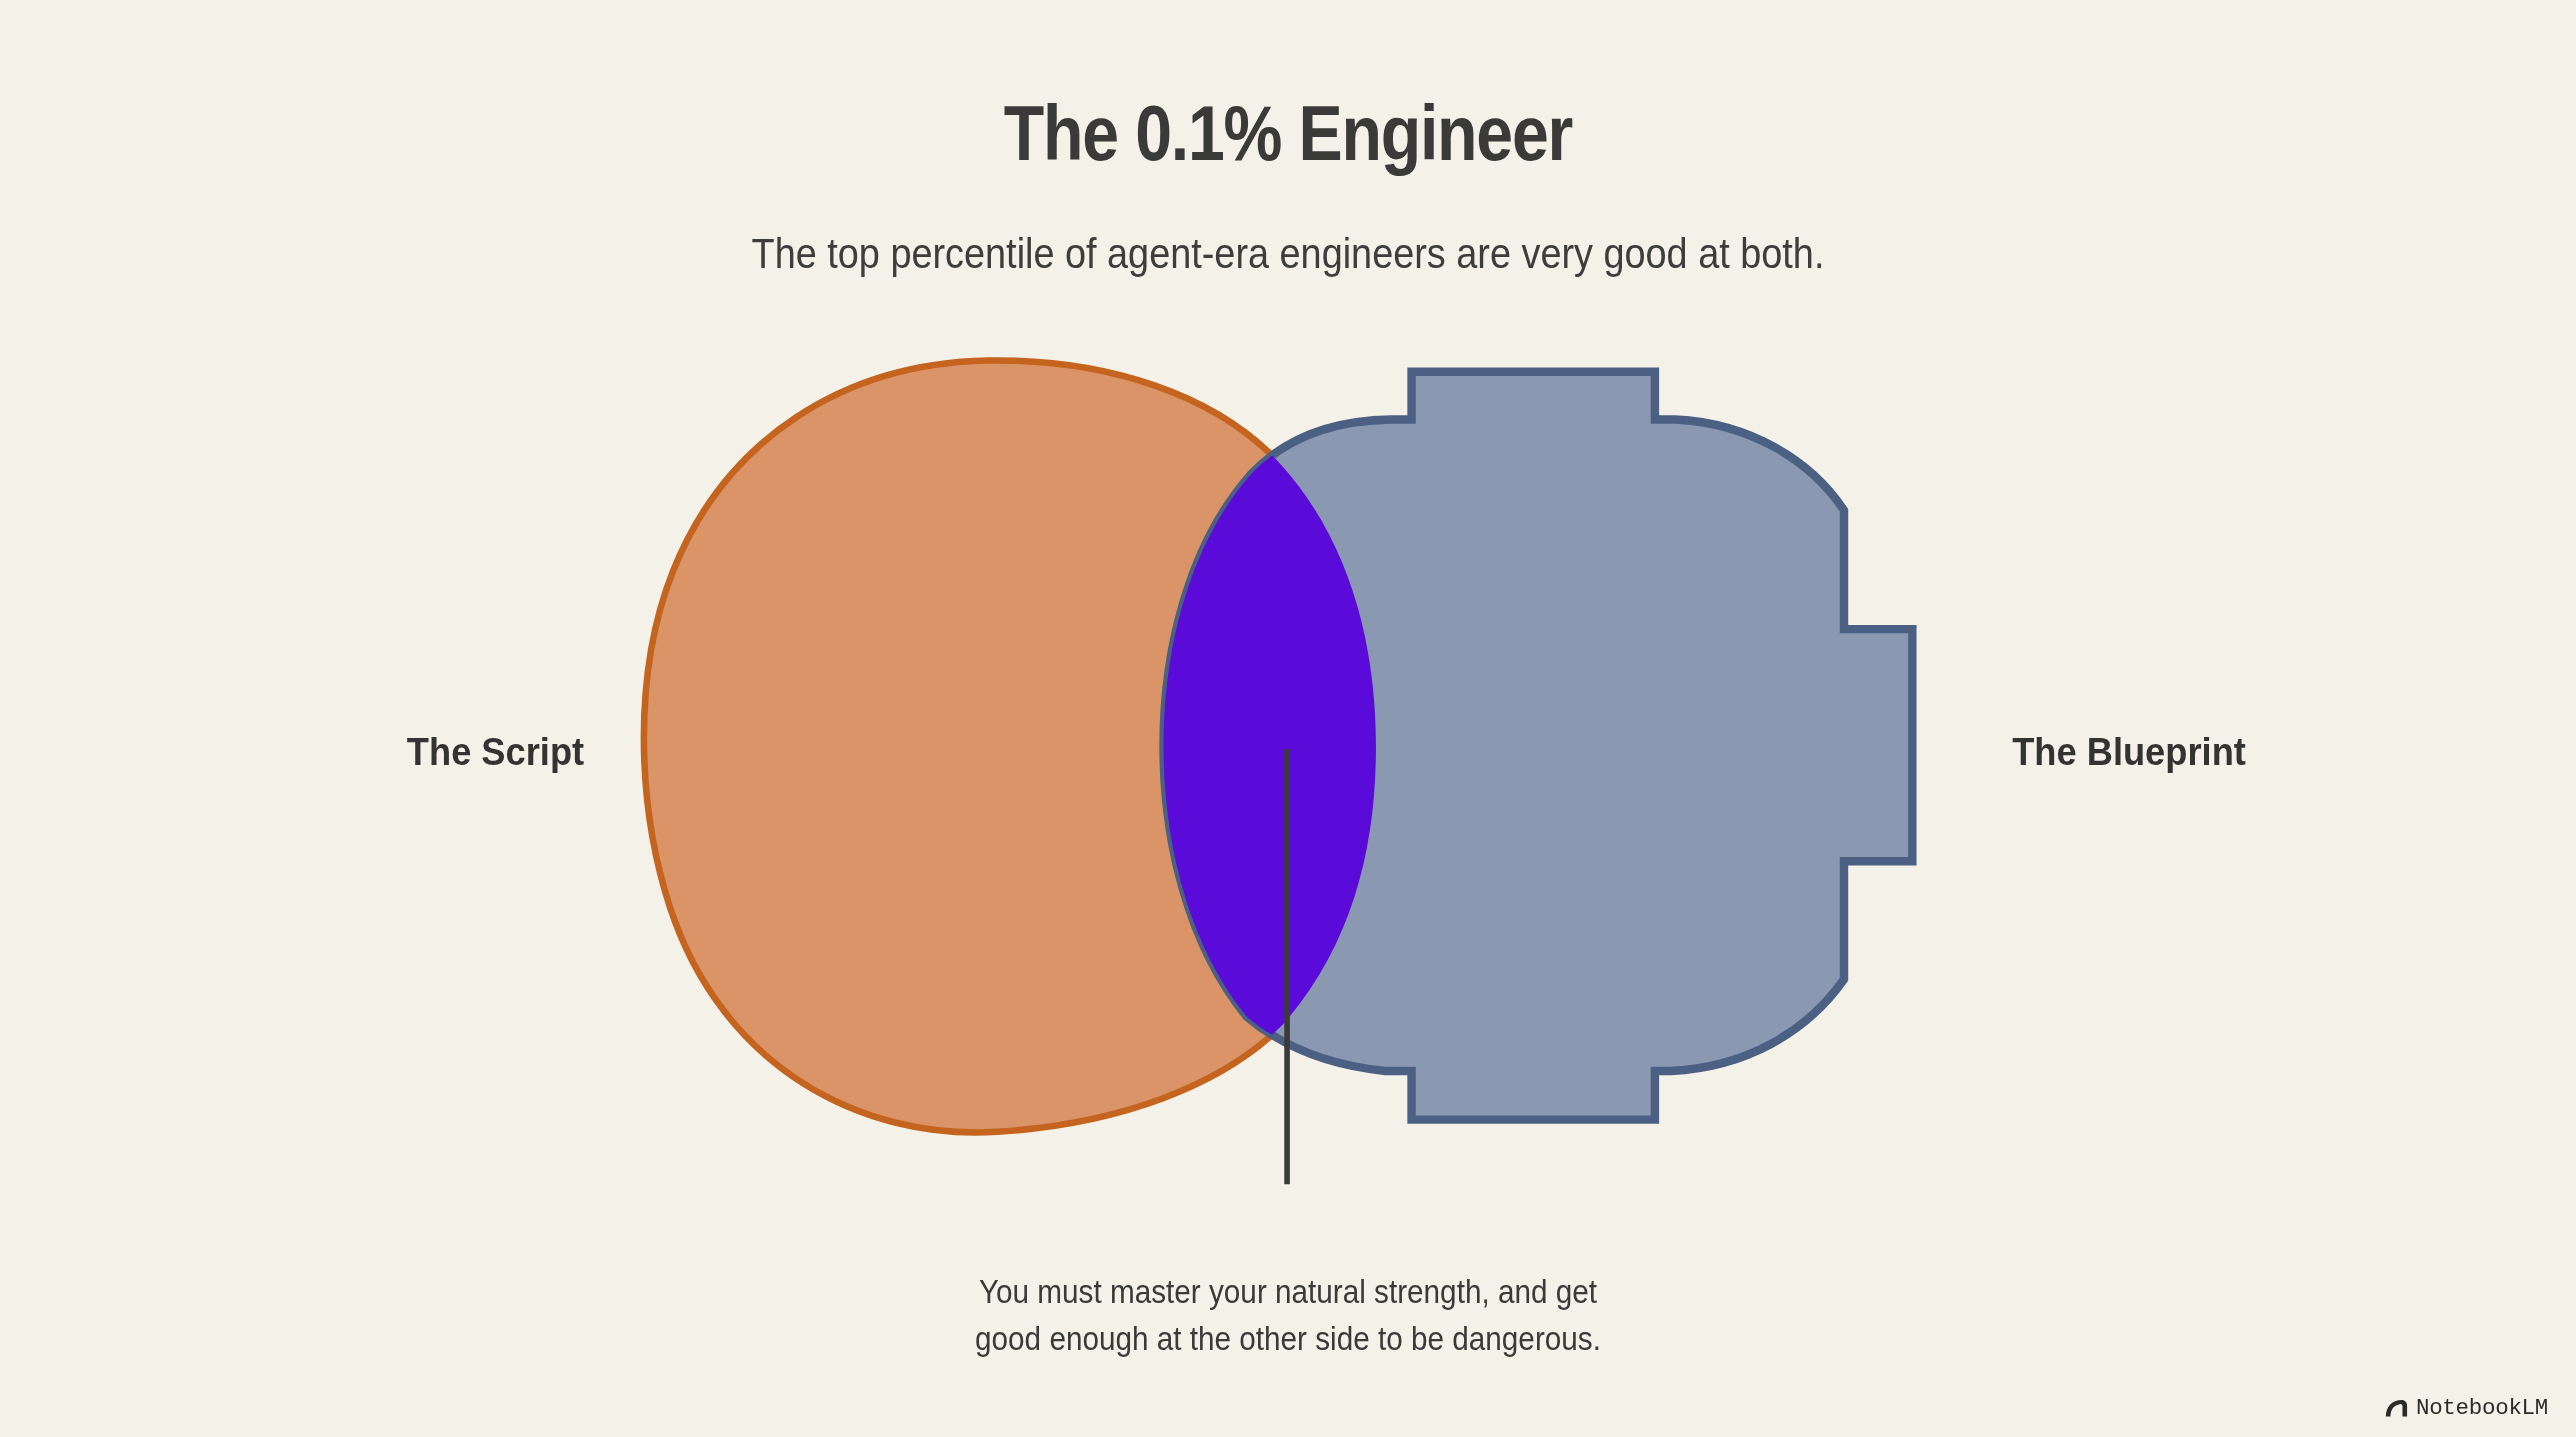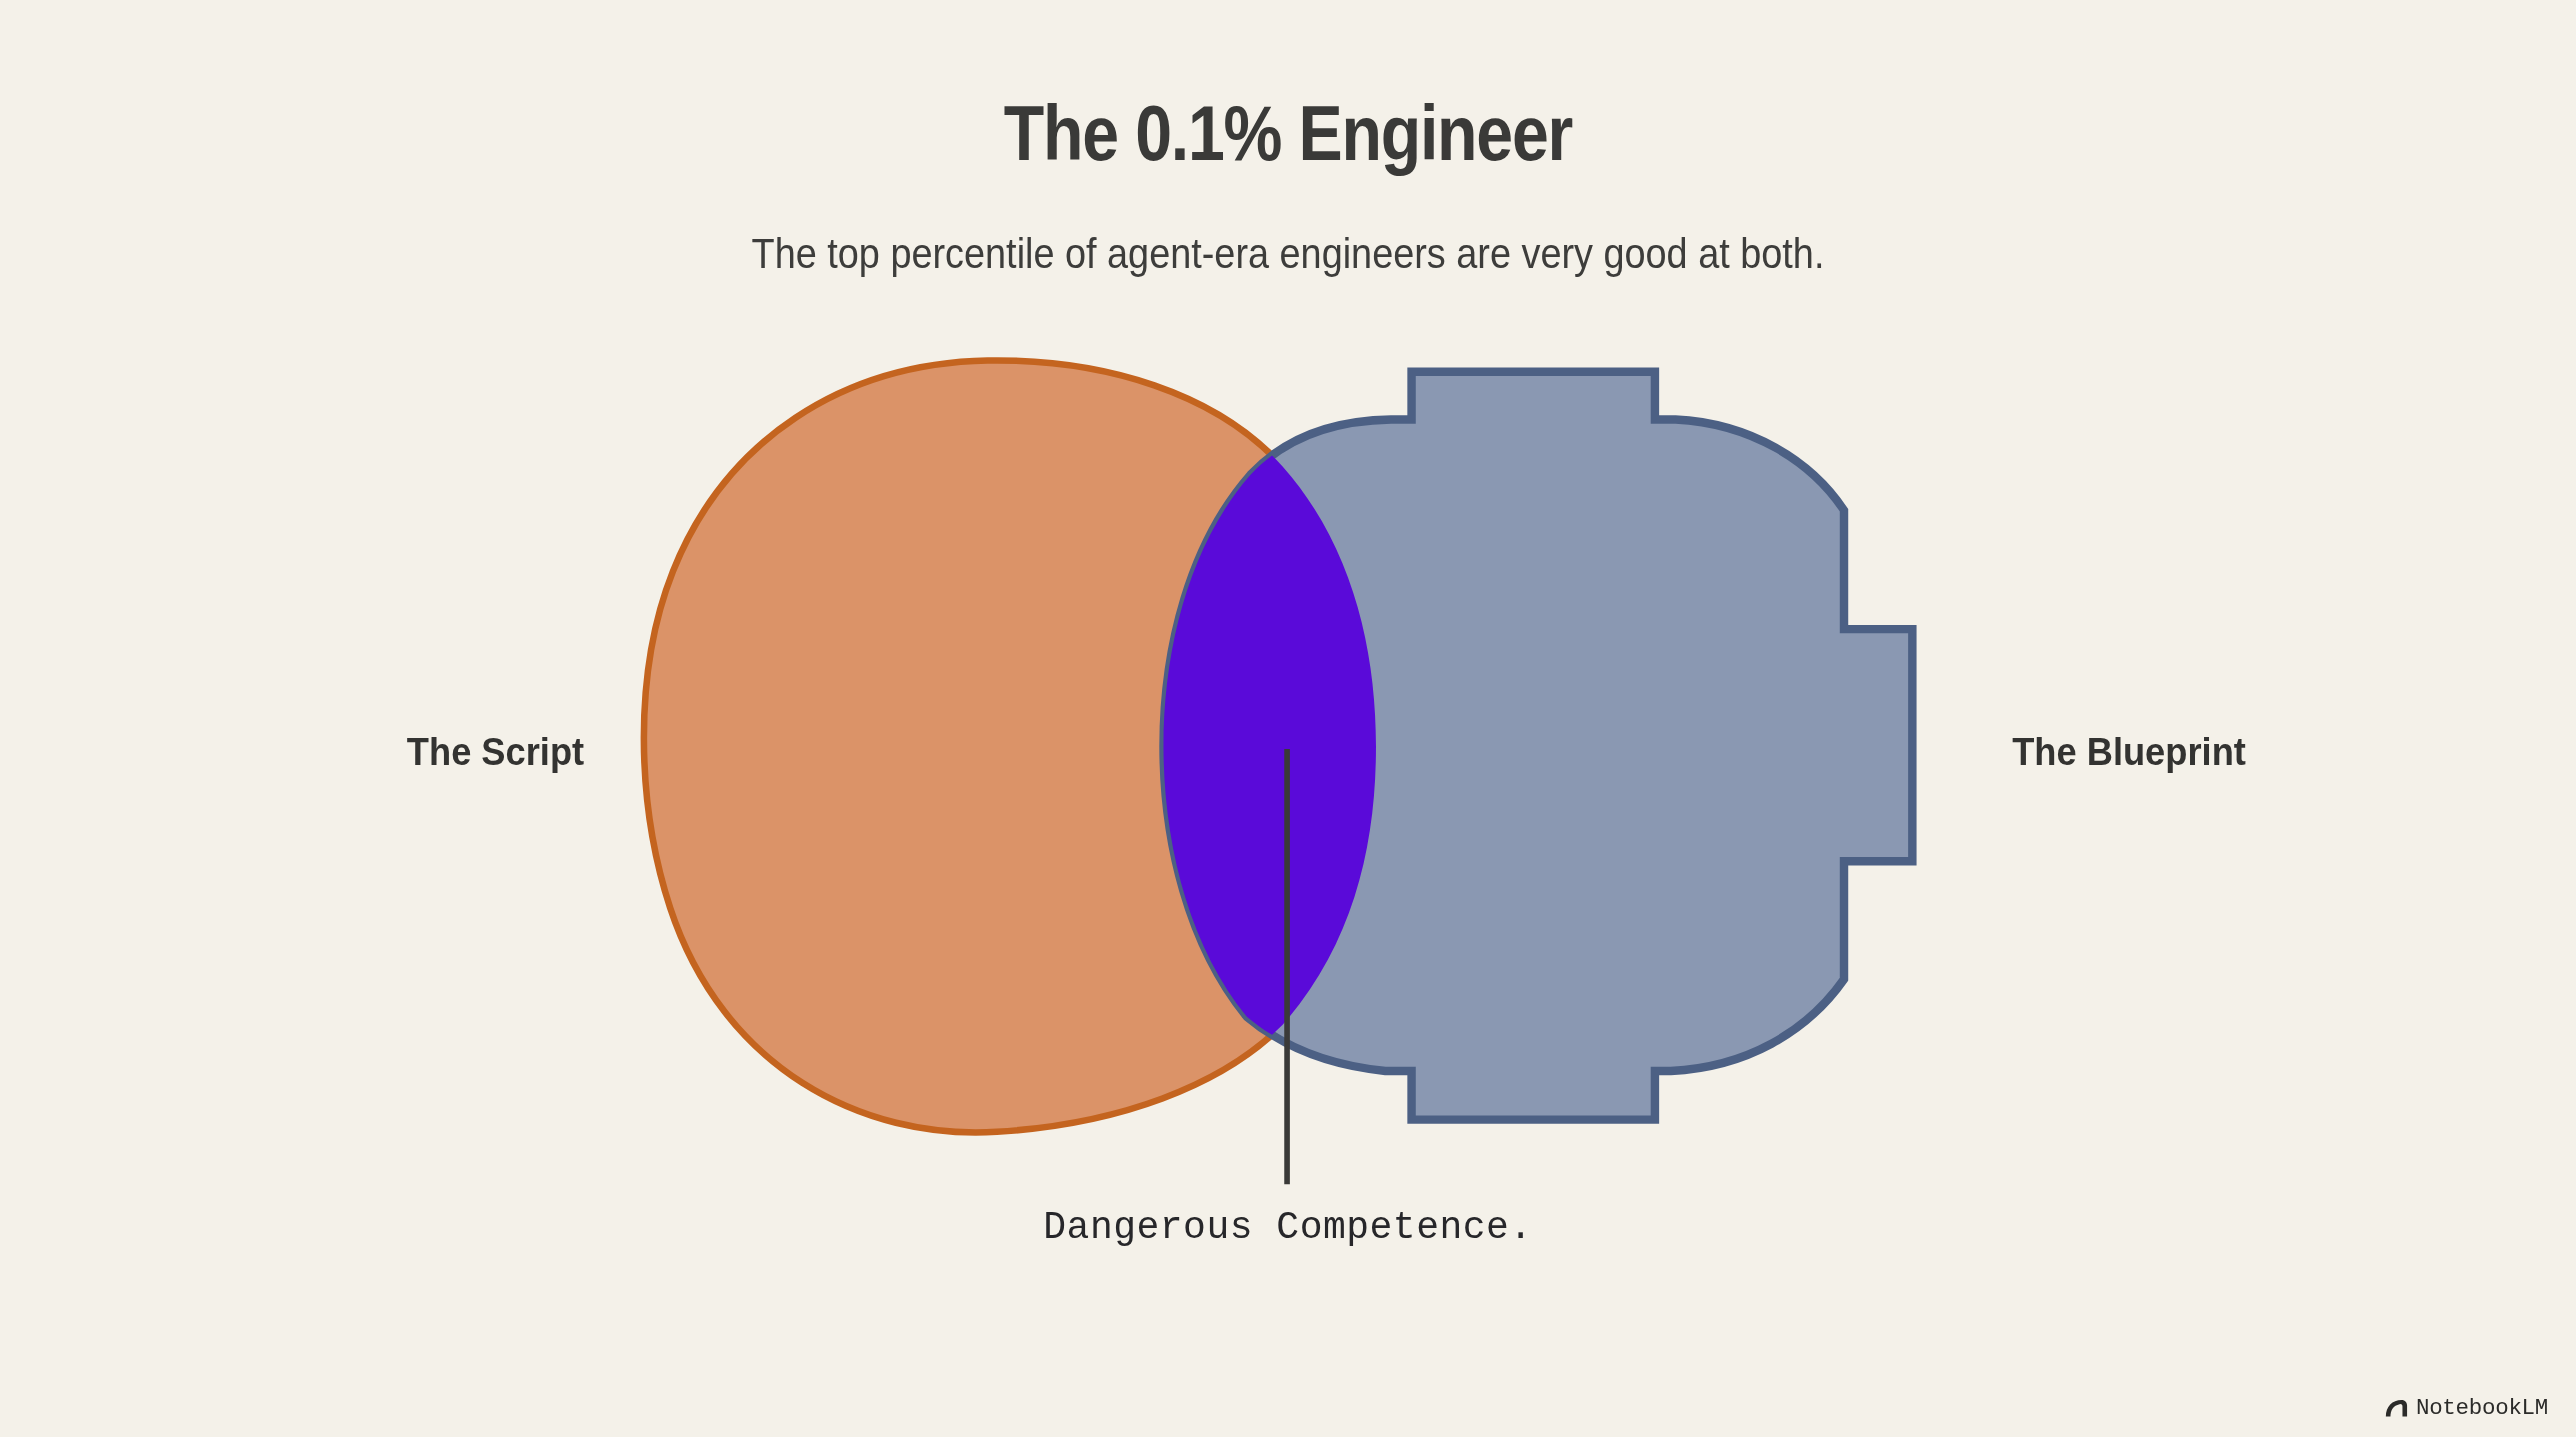--- a/index.html
+++ b/index.html
@@ -195,21 +195,24 @@
                C 1374 466, 1428 449, 1486 448
                L 1508 448 Z" fill="#5A0AD9"></path>
     </g>
 
     <line x1="1375" y1="800" x2="1375" y2="1265" stroke="#3A3A38" stroke-width="6"></line>
   </svg>
 
   <div class="side-label" id="label-left">The Script</div>
   <div class="side-label" id="label-right">The Blueprint</div>
 
-  <div id="callout-title">Dangerous Competence.</div>
+  <div id="callout-body">
+    <div>You must master your natural strength, and get</div>
+    <div>good enough at the other side to be dangerous.</div>
+  </div>
 
   <div id="watermark">
     <svg width="24" height="20.6" viewBox="0 0 26 22">
       <path d="M2 20 C2 9, 9 2, 19 2 C23 2, 25 5, 25 8 L25 20 L20 20 L20 9
                C20 7, 18.5 6.2, 17 6.5 C10 8, 7 13, 7 20 Z" fill="#2B2B29"></path>
       <path d="M9.5 20 C9.5 14, 12.5 10.5, 16.5 9.6 C17.3 9.4, 18 10, 18 10.8 L18 20 L13.8 20 L13.8 13
                C12 14.6, 11.2 17, 11.2 20 Z" fill="#F4F1E9"></path>
     </svg>
     <span id="watermark-text">NotebookLM</span>
   </div>

